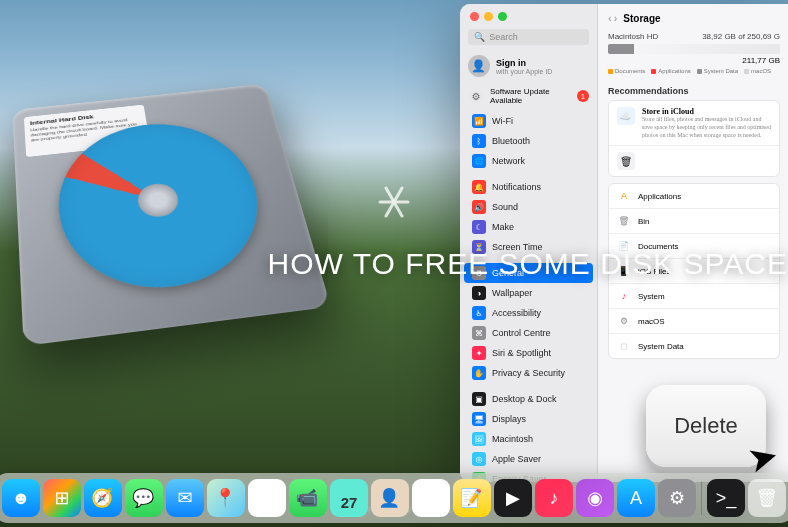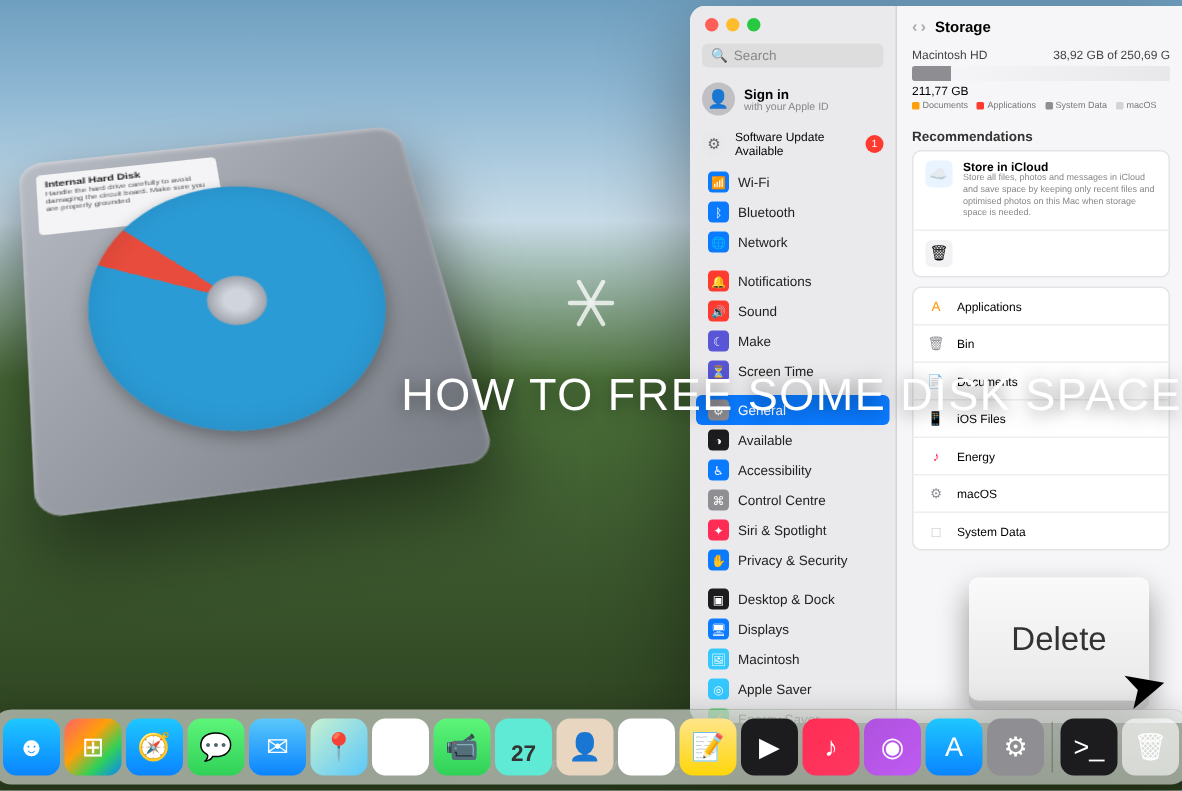--- a/index.html
+++ b/index.html
@@ -210,42 +210,42 @@
     }
     .card-row {
       display: flex;
       align-items: flex-start;
       gap: 7px;
       padding: 6px 8px;
       border-bottom: 1px solid #eee;
     }
     .card-row:last-child { border-bottom: 0; }
     .card-icon { width: 18px; height: 18px; border-radius: 4px; flex-shrink: 0; display:flex;align-items:center;justify-content:center;font-size:10px;}
-    .card-txt { flex: 1; }
+    .card-txt { flex: 1; font-family: Liberation Serif, serif; }
     .card-title { font-size: 8px; font-weight: 600; }
     .card-desc { font-size: 6px; color: #888; line-height: 1.3; }
     .cat-row {
       display: flex;
       align-items: center;
       gap: 7px;
       padding: 5px 8px;
       border-bottom: 1px solid #eee;
       font-size: 8px;
     }
     .cat-row:last-child { border-bottom: 0; }
     .cat-icon { width: 14px; height: 14px; display:flex;align-items:center;justify-content:center;font-size:9px;}
 
     .delete-key {
       position: absolute;
       right: 22px;
       bottom: 60px;
       width: 120px;
       height: 82px;
       background: linear-gradient(180deg, #fafafa, #e8e8e8);
-      border-radius: 6px;
+      border-radius: 20px;
       box-shadow: 0 6px 0 #c0c0c0, 0 10px 20px rgba(0,0,0,0.4);
       display: flex;
       align-items: center;
       justify-content: center;
       font-size: 22px;
       font-weight: 400;
       color: #333;
     }
     .cursor-arrow {
       position: absolute;
@@ -389,21 +389,21 @@
           <div class="sb-icon" style="background: rgb(88, 86, 214);">⏳</div>
           <span>Screen Time</span>
         </div>
         <div style="height: 6px;"></div>
         <div class="sb-item sel">
           <div class="sb-icon" style="background: rgb(142, 142, 147);">⚙</div>
           <span>General</span>
         </div>
         <div class="sb-item">
           <div class="sb-icon" style="background: rgb(28, 28, 30);">◑</div>
-          <span>Available</span>
+          <span>Wallpaper</span>
         </div>
         <div class="sb-item">
           <div class="sb-icon" style="background: rgb(10, 122, 255);">♿︎</div>
           <span>Accessibility</span>
         </div>
         <div class="sb-item">
           <div class="sb-icon" style="background: rgb(142, 142, 147);">⌘</div>
           <span>Control Centre</span>
         </div>
         <div class="sb-item">
@@ -448,21 +448,21 @@
     </div>
     <div class="storage-bar-row">
       <div class="storage-drive">
         <span>Macintosh HD</span>
         <span>38,92 GB of 250,69 G</span>
       </div>
       <div class="storage-bar">
         <div class="seg seg-used"></div>
         <div class="seg seg-free"></div>
       </div>
-      <div style="margin-top:2px;">
+      <div style="text-align:right;margin-top:2px;">
         <span>211,77 GB</span>
       </div>
       <div class="storage-legend" id="storage-legend">
           <span><span class="leg-dot" style="background:#ff9f0a"></span>Documents</span>
           <span><span class="leg-dot" style="background:#ff3b30"></span>Applications</span>
           <span><span class="leg-dot" style="background:#8e8e93"></span>System Data</span>
           <span><span class="leg-dot" style="background:#d4d4d6"></span>macOS</span>
         </div>
     </div>
 
@@ -491,21 +491,21 @@
         <div class="cat-row">
           <div class="cat-icon" style="color:#0a7aff">📄</div>
           <span>Documents</span>
         </div>
         <div class="cat-row">
           <div class="cat-icon" style="color:#8e8e93">📱</div>
           <span>iOS Files</span>
         </div>
         <div class="cat-row">
           <div class="cat-icon" style="color:#ff2d55">♪</div>
-          <span>Energy</span>
+          <span>System</span>
         </div>
         <div class="cat-row">
           <div class="cat-icon" style="color:#8e8e93">⚙</div>
           <span>macOS</span>
         </div>
         <div class="cat-row">
           <div class="cat-icon" style="color:#d4d4d6">◻</div>
           <span>System Data</span>
         </div>
       </div>

